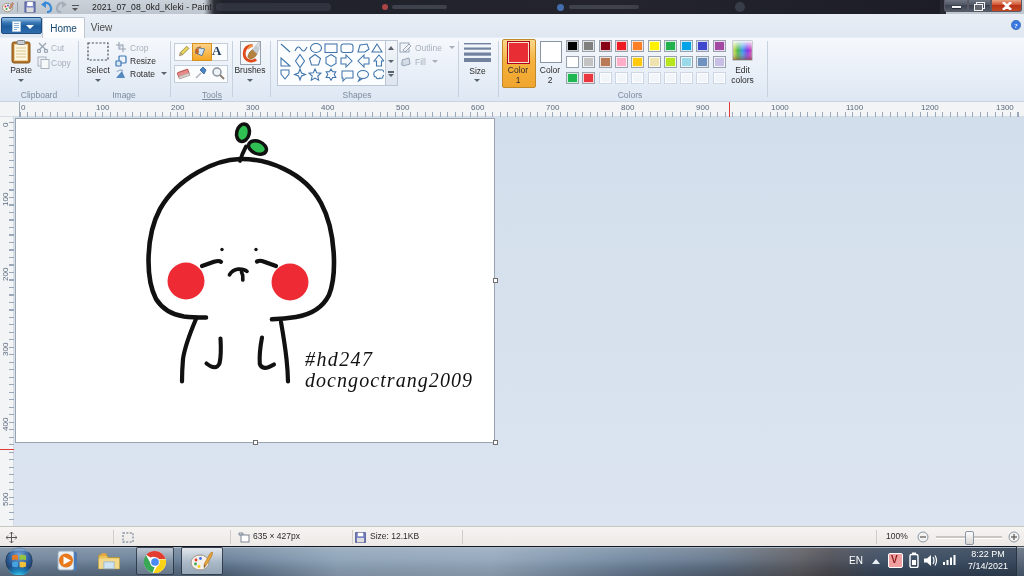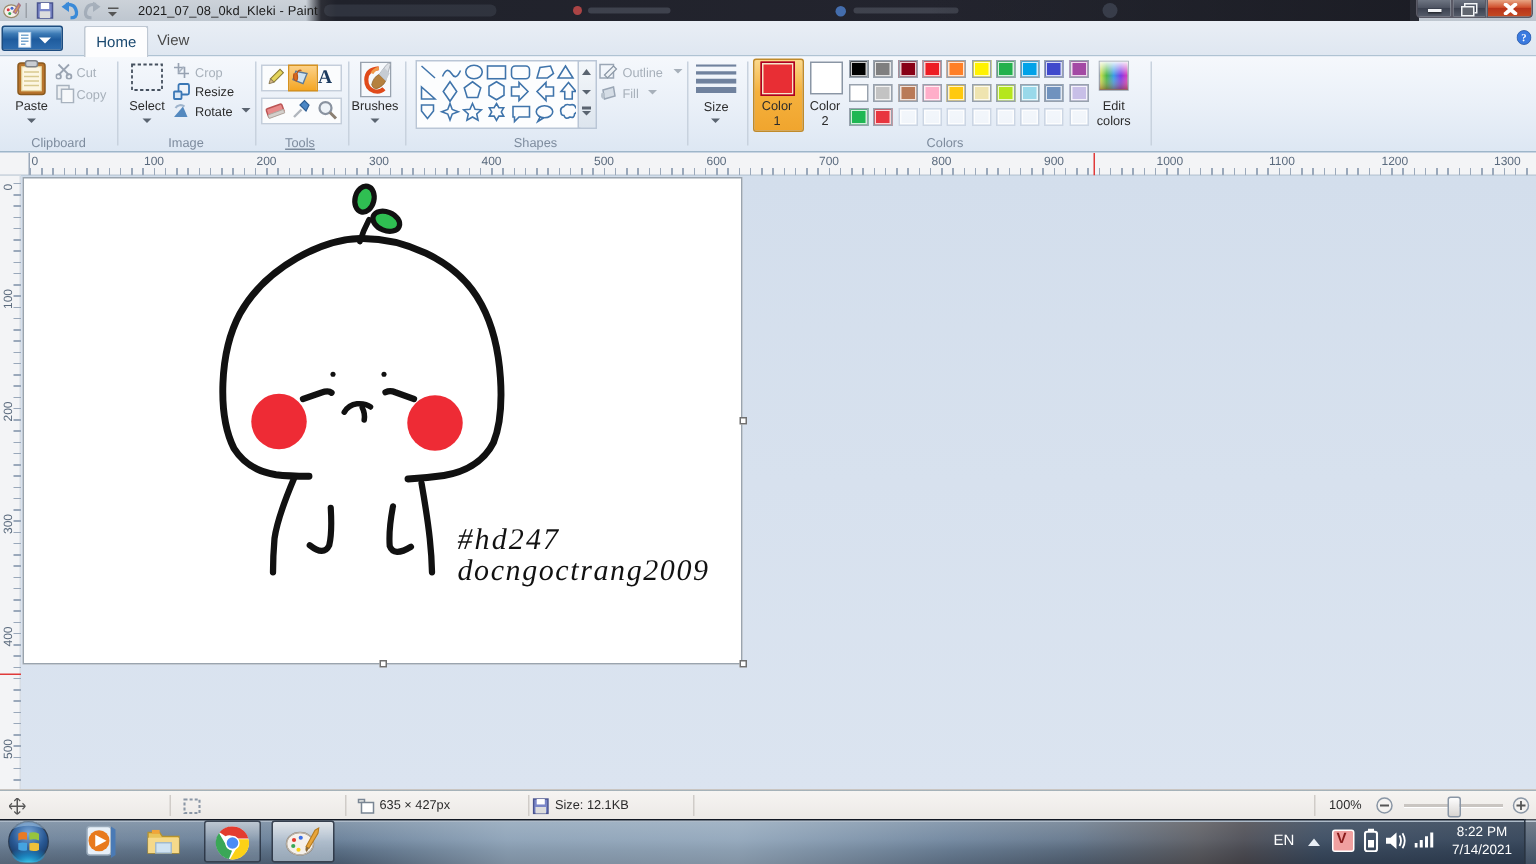--- a/index.html
+++ b/index.html
@@ -17,21 +17,21 @@
   #btn-min{left:944px;width:24px;background:linear-gradient(#6e7582,#4c5260 50%,#3c4250 50%,#555c6a);border-radius:0 0 0 3px;}
   #btn-max{left:968px;width:23px;background:linear-gradient(#6e7582,#4c5260 50%,#3c4250 50%,#555c6a);}
   #btn-close{left:991px;width:31px;background:linear-gradient(#e8a584,#d0502e 45%,#b8331a 50%,#c44a22);border-radius:0 0 3px 0;}
   
   #tabrow{position:absolute;left:0;top:14px;width:1024px;height:24px;
     background:linear-gradient(#e9eef5,#dfe7f1);border-bottom:1px solid #e7edf5;box-sizing:border-box;}
   #filebtn{position:absolute;left:1px;top:3px;width:41px;height:17px;border-radius:2px;
     background:linear-gradient(#9dc6e8 0%,#3c7ab5 30%,#1f5c9e 55%,#2e6cae 100%);
     border:1px solid #1d4c7f;box-sizing:border-box;}
   .tab{position:absolute;top:3px;height:21px;font-size:10px;color:#4a4a4a;
-    display:flex;align-items:center;justify-content:center;margin-left:14px;}
+    display:flex;align-items:center;justify-content:center;}
   #tab-home{left:42px;width:43px;background:#fdfdfe;border:1px solid #bfc8d3;border-bottom:none;
     border-radius:2px 2px 0 0;color:#19486f;box-sizing:border-box;}
   #tab-view{left:85px;width:33px;}
   
   #ribbon{position:absolute;left:0;top:38px;width:1024px;height:64px;
     background:linear-gradient(#f5f8fc 0%,#eaf0f8 50%,#dde7f3 100%);
     border-bottom:1px solid #c8d4e2;box-sizing:border-box;}
   .gsep{position:absolute;top:3px;height:56px;width:1px;background:#c8d2de;}
   .glabel{position:absolute;top:51.5px;font-size:8.5px;color:#7d8b9d;width:100px;text-align:center;}
   .btxt{font-size:8.5px;color:#2b2b2b;}
@@ -215,21 +215,21 @@
         </g>
     </svg>
     <svg class="abs" style="left:194px;top:28px" width="14" height="14" viewBox="0 0 14 14">
       <line x1="2" y1="12" x2="7" y2="7" stroke="#b0b6bd" stroke-width="1.6"></line>
       <path d="M6,4 L10,8 L12,4 L9,1 Z" fill="#4a86c5" stroke="#2e5e94" stroke-width="0.8"></path>
     </svg>
     <svg class="abs" style="left:211px;top:28px" width="14" height="14" viewBox="0 0 14 14">
       <circle cx="6" cy="6" r="4" fill="#eef3f8" stroke="#8a93a0" stroke-width="1.5"></circle>
       <line x1="9" y1="9" x2="13" y2="13" stroke="#8a7f72" stroke-width="2"></line>
     </svg>
-    <div class="glabel" style="left:150px;text-decoration:underline;">Tools</div>
+    <div class="glabel" style="left:162px;text-decoration:underline;">Tools</div>
     <div class="gsep" style="left:232px;"></div>
 
     <svg class="abs" style="left:240px;top:2.5px" width="21" height="24" viewBox="0 0 21 24">
       <rect x="0.5" y="0.5" width="20" height="23" fill="#f6f9fc" stroke="#98a2ae" stroke-width="1"></rect>
       <path d="M12.5,4.5 Q4.5,5 4.2,12 Q4,18 9.5,19.8 Q13.5,20.8 16,18.2" fill="none" stroke="#e04a1a" stroke-width="2.8"></path>
       <path d="M12.5,4.5 Q9,5.5 8,8" fill="none" stroke="#f09a4a" stroke-width="2"></path>
       <path d="M7.8,15.5 Q8.8,10.5 12.8,8.5 L17.2,12.8 Q15.5,16.8 10.5,18.3 Q8.3,17.6 7.8,15.5 Z" fill="#b5813f" stroke="#8a5f2a" stroke-width="0.5"></path>
       <path d="M12.8,8.5 L17,3 L19.2,0.8 L20.3,1.9 L17.2,12.8 Z" fill="#dde1e6" stroke="#9aa0a8" stroke-width="0.5"></path>
       <path d="M16.2,4.2 L19.8,7.8 L17.2,12.8 L12.8,8.5 Z" fill="#c6ccd3"></path>
     </svg>

